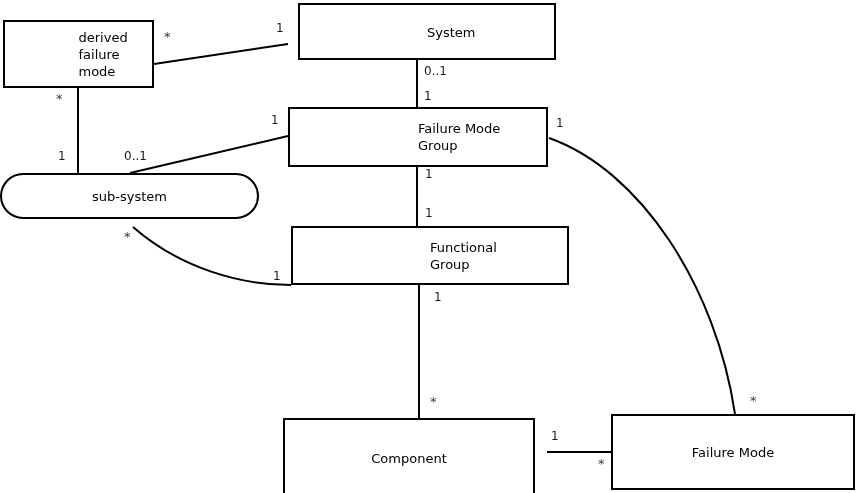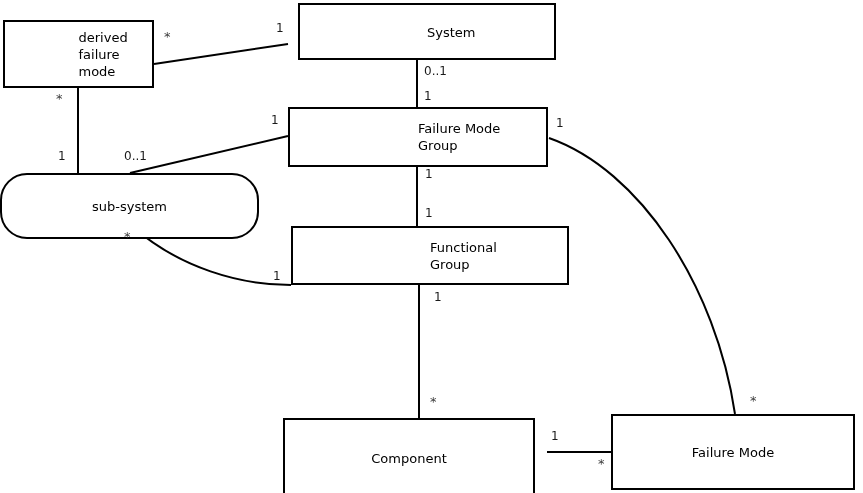--- a/index.html
+++ b/index.html
@@ -98,21 +98,21 @@
 
   <div class="uml-box" style="left:288px; top:3px; width:258px; height:57px;margin-left:10px;">
     <div class="box-label">System</div>
   </div>
 
   <div class="uml-box" style="left:288px; top:107px; width:260px; height:60px;">
     <div class="box-label">Failure Mode
 Group</div>
   </div>
 
-  <div class="uml-box" style="left:0px; top:173px; width:259px; height:66px;border-radius:27px;">
+  <div class="uml-box" style="left:0px; top:173px; width:259px; height:46px;border-radius:27px;">
     <div class="box-label centered">sub-system</div>
   </div>
 
   <div class="uml-box" style="left:291px; top:226px; width:278px; height:59px;">
     <div class="box-label">Functional
 Group</div>
   </div>
 
   <div class="uml-box" style="left:283px; top:418px; width:252px; height:80px;">
     <div class="box-label centered">Component</div>

